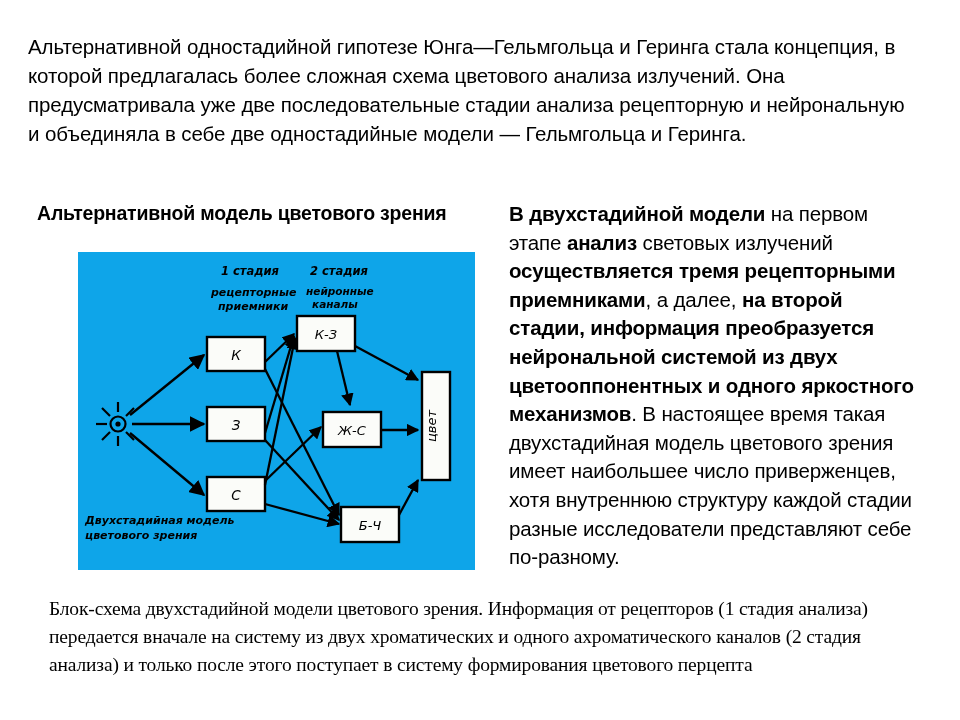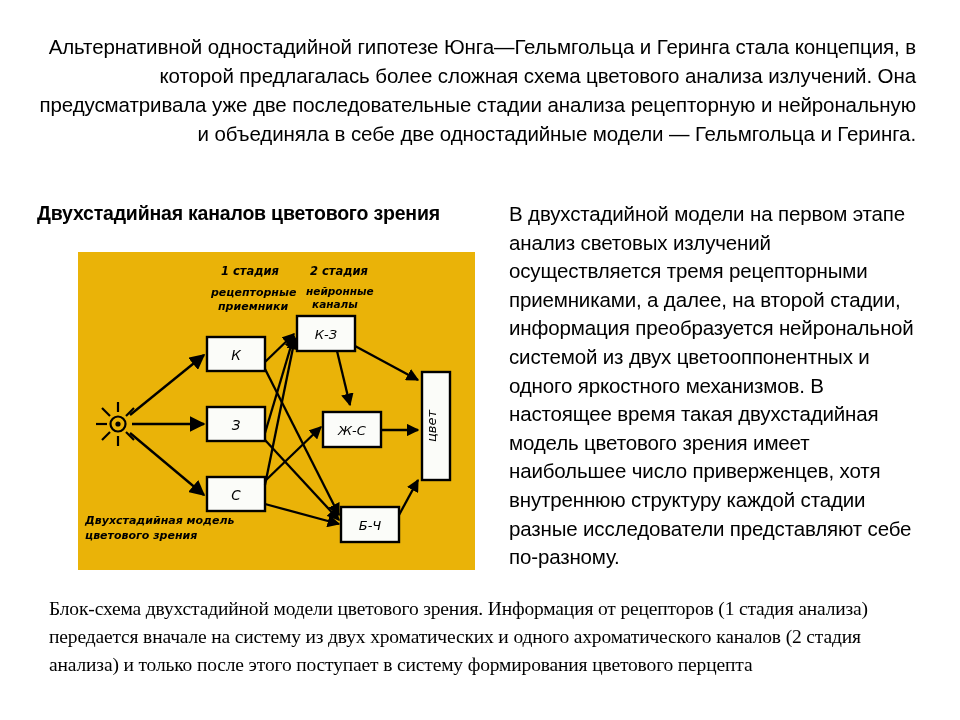--- a/index.html
+++ b/index.html
@@ -21,60 +21,59 @@
   
   #intro-paragraph {
     position: absolute;
     left: 28px;
     top: 32px;
     width: 888px;
     font-size: 20.5px;
     line-height: 29px;
     color: #000;
     letter-spacing: -0.1px;
-    text-align: right;
   }
 
   
   #figure-heading {
     position: absolute;
     left: 37px;
     top: 201px;
     width: 470px;
     font-size: 19.5px;
     font-weight: bold;
     line-height: 24px;
     letter-spacing: -0.2px;
   }
 
   #diagram-panel {
     position: absolute;
     left: 78px;
     top: 252px;
     width: 397px;
     height: 318px;
-    background: #eab308;
+    background: #0ea5e9;
   }
   #diagram-svg {
     display: block;
     width: 397px;
     height: 318px;
   }
 
   
   #side-paragraph {
     position: absolute;
     left: 509px;
     top: 200px;
     width: 408px;
     font-size: 20.5px;
     line-height: 28.6px;
     letter-spacing: -0.15px;
   }
-  #side-paragraph b { font-weight: normal; }
+  #side-paragraph b { font-weight: bold; }
 
   
   #bottom-caption {
     position: absolute;
     left: 49px;
     top: 595px;
     width: 872px;
     font-size: 19.5px;
     line-height: 28px;
     letter-spacing: -0.15px;
@@ -98,21 +97,21 @@
     fill: #fbfcf9;
     stroke: #000;
     stroke-width: 2.4;
   }
 </style>
 </head>
 <body>
 
 <div id="intro-paragraph">Альтернативной одностадийной гипотезе Юнга—Гельмгольца и Геринга стала концепция, в которой предлагалась более сложная схема цветового анализа излучений. Она предусматривала уже две последовательные стадии анализа рецепторную и нейрональную и объединяла в себе две одностадийные модели — Гельмгольца и Геринга.</div>
 
-<div id="figure-heading">Двухстадийная каналов цветового зрения</div>
+<div id="figure-heading">Альтернативной модель цветового зрения</div>
 
 <div id="diagram-panel">
   <svg id="diagram-svg" viewBox="0 0 397 318" xmlns="http://www.w3.org/2000/svg">
 
     <text class="hand" x="143" y="23" font-size="11.5">1 стадия</text>
     <text class="hand" x="133" y="44" font-size="11">рецепторные</text>
     <text class="hand" x="140" y="58" font-size="11">приемники</text>
 
     <text class="hand" x="232" y="23" font-size="11.5">2 стадия</text>
     <text class="hand" x="228" y="43" font-size="10.5">нейронные</text>

